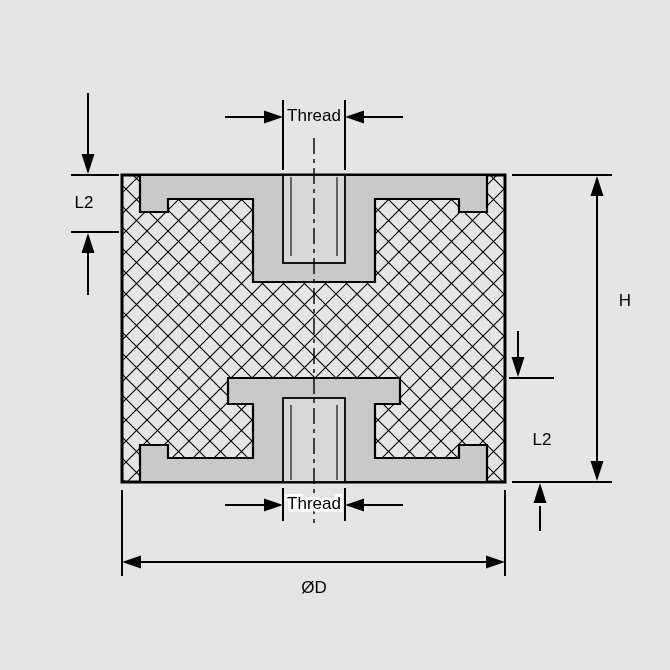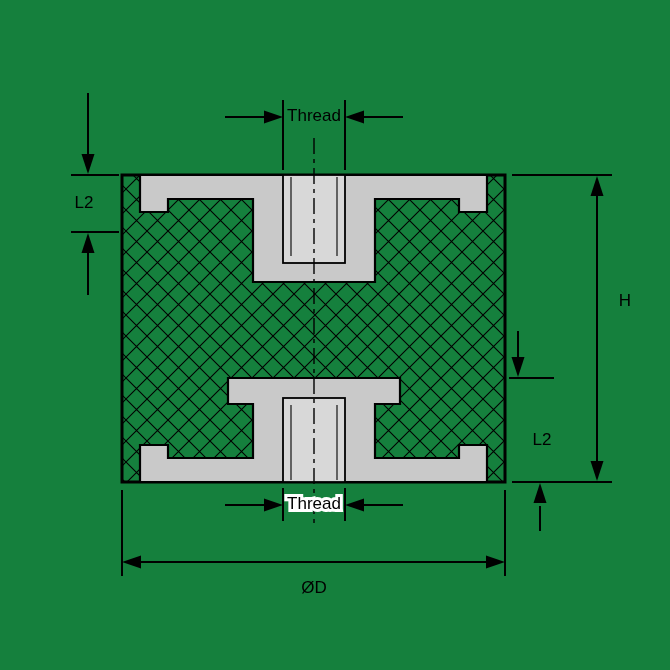--- a/index.html
+++ b/index.html
@@ -1,16 +1,16 @@
 <!DOCTYPE html>
 <html><head>
 <meta charset="utf-8">
 <style>
   html,body{margin:0;padding:0;background:#ffffff;}
-  .frame{width:670px;height:670px;background:#15803d;position:relative;overflow:hidden;}
+  .frame{width:670px;height:670px;background:#e5e5e5;position:relative;overflow:hidden;}
   svg text{font-family:"Liberation Sans", sans-serif;font-size:17px;fill:#000;}
   text.lbl{text-anchor:middle;dominant-baseline:middle;}
   text.halo{paint-order:stroke;stroke:#ffffff;stroke-width:6;}
   .body-outline{stroke:#000;stroke-width:3;}
   .metal{stroke:#000;stroke-width:2.2;}
   .bore{stroke:#000;stroke-width:1.8;}
   .thin{stroke:#000;stroke-width:1.1;fill:none;}
   .center{stroke:#000;stroke-width:1.4;fill:none;stroke-dasharray:16 5 4 5;}
   .ext{stroke:#000;stroke-width:2;fill:none;}
   .dim{stroke:#000;stroke-width:2;fill:none;}

